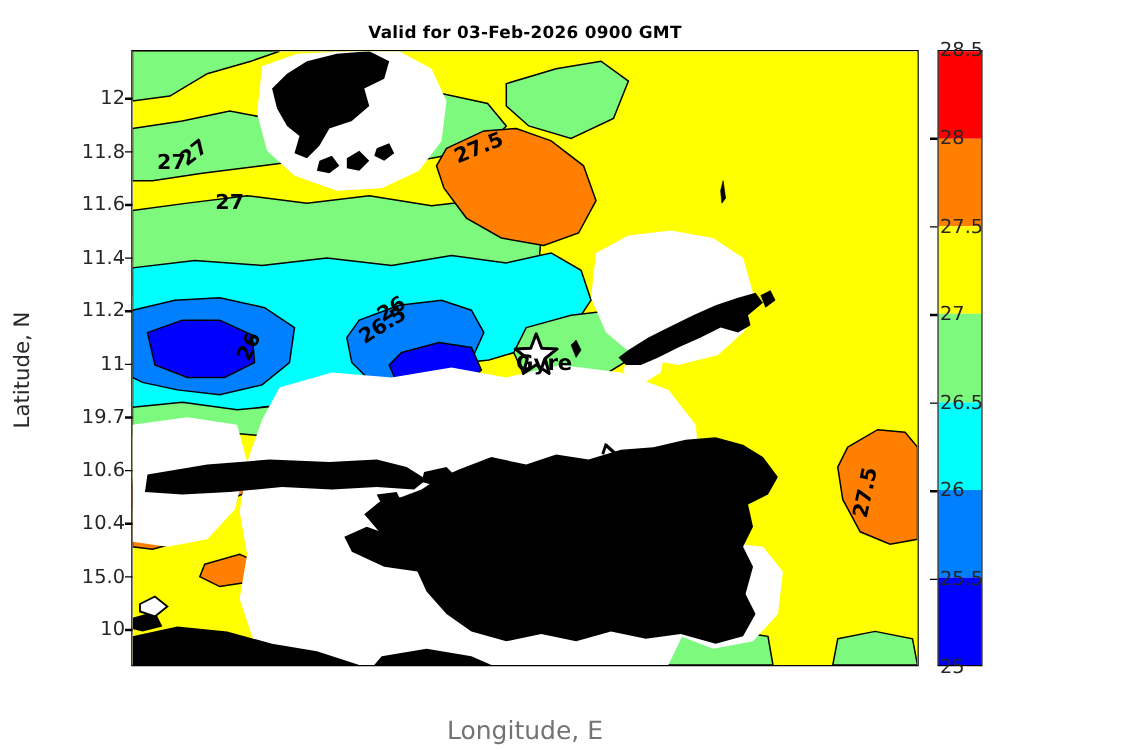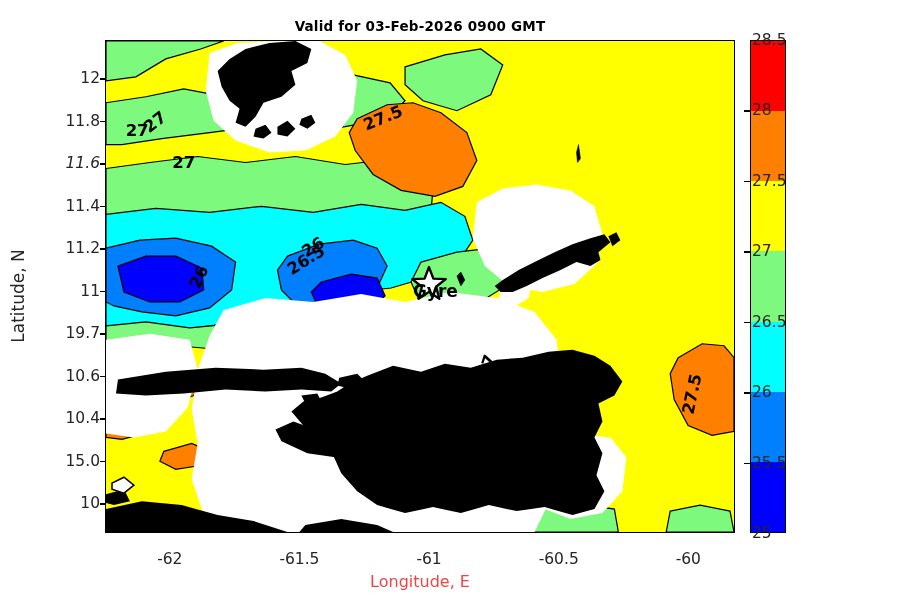--- a/index.html
+++ b/index.html
@@ -91,22 +91,22 @@
     font-size: 17px;
     color: #262626;
     transform: rotate(-90deg);
   }
   .xlabel {
     position: absolute;
     left: 105px;
     top: 572px;
     width: 630px;
     text-align: center;
-    font-size: 16px;
-    color: #ef4444;
+    font-size: 20px;
+    color: #737373;
   }
   #cbar {
     position: absolute;
     left: 750px;
     top: 40px;
     width: 36px;
     height: 493px;
     border: 1px solid #000000;
     box-sizing: border-box;
   }
@@ -302,48 +302,41 @@
     <div id="gyre-host">
         <div class="gyre-label" style="left: 306.889px; top: 239.75px;">Gyre</div>
       </div>
   </div>
 
   <div id="ytick-wrap">
       <div class="ytick-label" style="top: 38.25px;">12</div>
       <div class="tickmark-y" style="top: 38.25px; left: 70px;"></div>
       <div class="ytick-label" style="top: 80.75px;">11.8</div>
       <div class="tickmark-y" style="top: 80.75px; left: 70px;"></div>
-      <div class="ytick-label" style="top: 123.25px; font-style: italic;">11.6</div>
+      <div class="ytick-label" style="top: 123.25px;">11.6</div>
       <div class="tickmark-y" style="top: 123.25px; left: 70px;"></div>
       <div class="ytick-label" style="top: 165.75px;">11.4</div>
       <div class="tickmark-y" style="top: 165.75px; left: 70px;"></div>
       <div class="ytick-label" style="top: 208.25px;">11.2</div>
       <div class="tickmark-y" style="top: 208.25px; left: 70px;"></div>
       <div class="ytick-label" style="top: 250.75px;">11</div>
       <div class="tickmark-y" style="top: 250.75px; left: 70px;"></div>
       <div class="ytick-label" style="top: 293.25px;">19.7</div>
       <div class="tickmark-y" style="top: 293.25px; left: 70px;"></div>
       <div class="ytick-label" style="top: 335.75px;">10.6</div>
       <div class="tickmark-y" style="top: 335.75px; left: 70px;"></div>
       <div class="ytick-label" style="top: 378.25px;">10.4</div>
       <div class="tickmark-y" style="top: 378.25px; left: 70px;"></div>
       <div class="ytick-label" style="top: 420.75px;">15.0</div>
       <div class="tickmark-y" style="top: 420.75px; left: 70px;"></div>
       <div class="ytick-label" style="top: 463.25px;">10</div>
       <div class="tickmark-y" style="top: 463.25px; left: 70px;"></div>
     </div>
   <div class="ylabel">Latitude, N</div>
 
-  <div id="xtick-wrap">
-      <div class="xtick-label" style="left: 64.8148px; top: 8px;">-62</div>
-      <div class="xtick-label" style="left: 194.444px; top: 8px;">-61.5</div>
-      <div class="xtick-label" style="left: 324.074px; top: 8px;">-61</div>
-      <div class="xtick-label" style="left: 453.704px; top: 8px;">-60.5</div>
-      <div class="xtick-label" style="left: 583.333px; top: 8px;">-60</div>
-    </div>
   <div class="xlabel">Longitude, E</div>
 
   <div id="cbar">
       <div class="cbar-band" style="height: 14.2857%; background: rgb(255, 0, 0);"></div>
       <div class="cbar-band" style="height: 14.2857%; background: rgb(255, 128, 0);"></div>
       <div class="cbar-band" style="height: 14.2857%; background: rgb(255, 255, 0);"></div>
       <div class="cbar-band" style="height: 14.2857%; background: rgb(125, 250, 125);"></div>
       <div class="cbar-band" style="height: 14.2857%; background: rgb(0, 255, 255);"></div>
       <div class="cbar-band" style="height: 14.2857%; background: rgb(0, 128, 255);"></div>
       <div class="cbar-band" style="height: 14.2857%; background: rgb(0, 0, 255);"></div>

